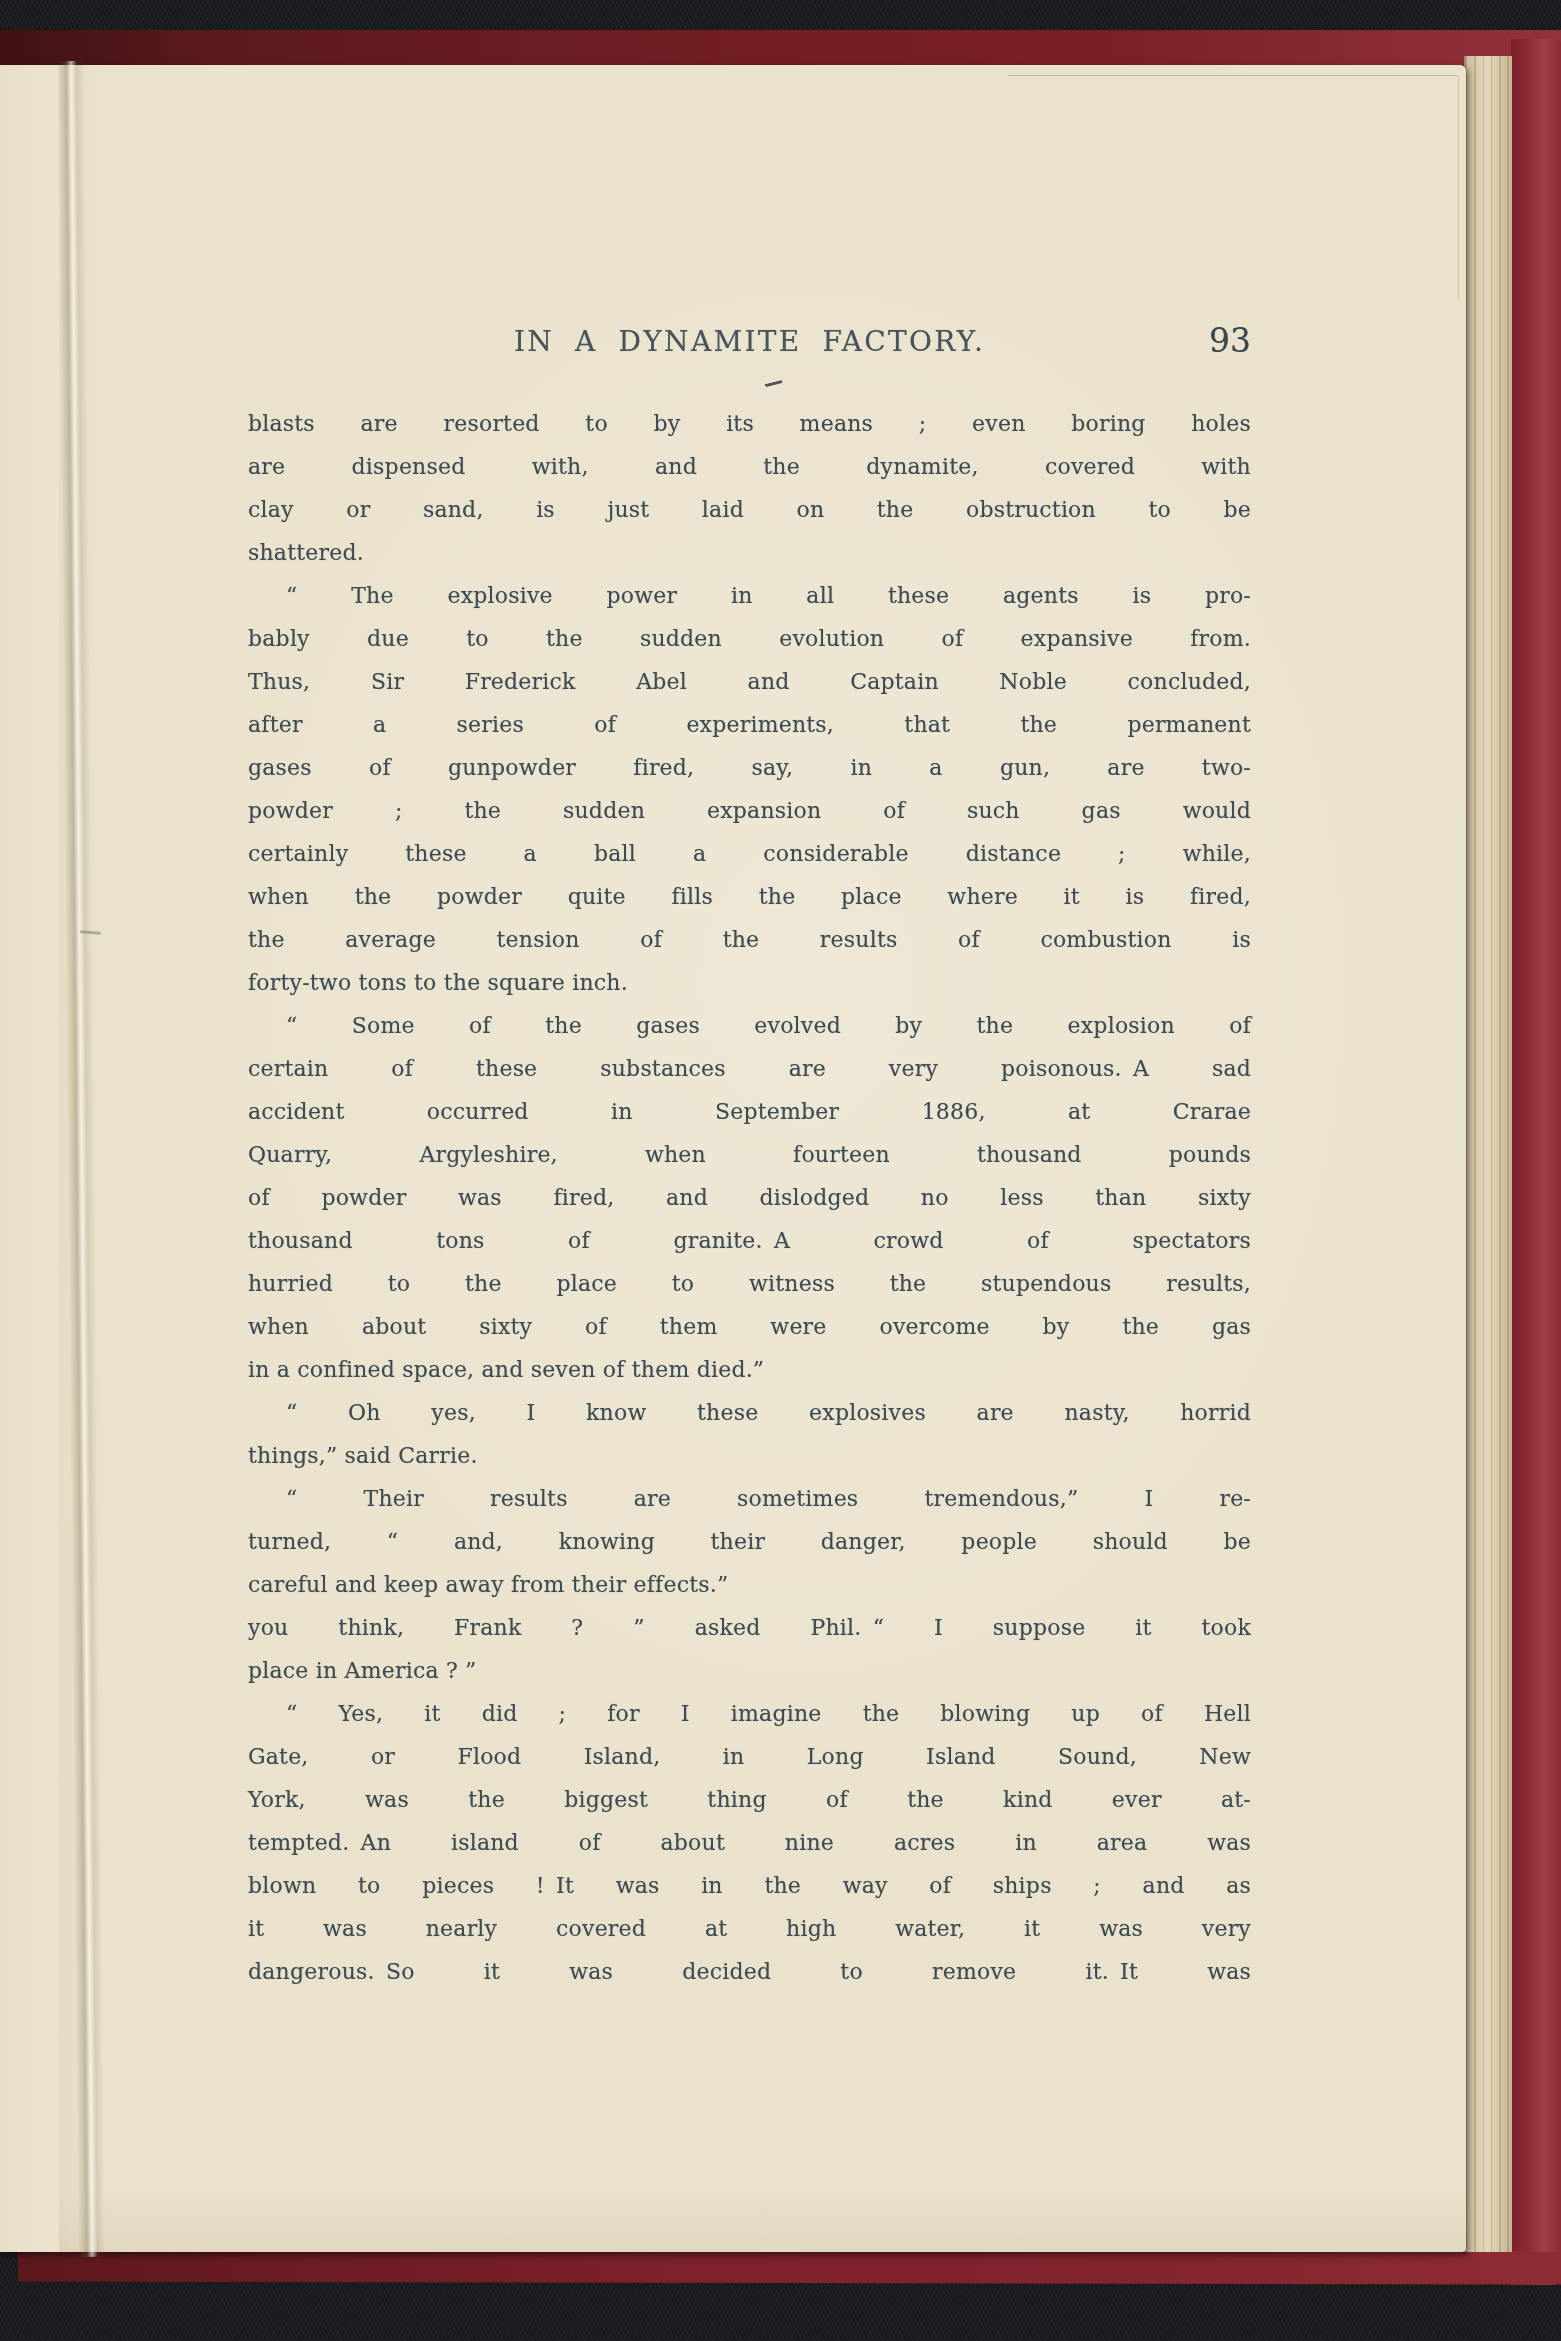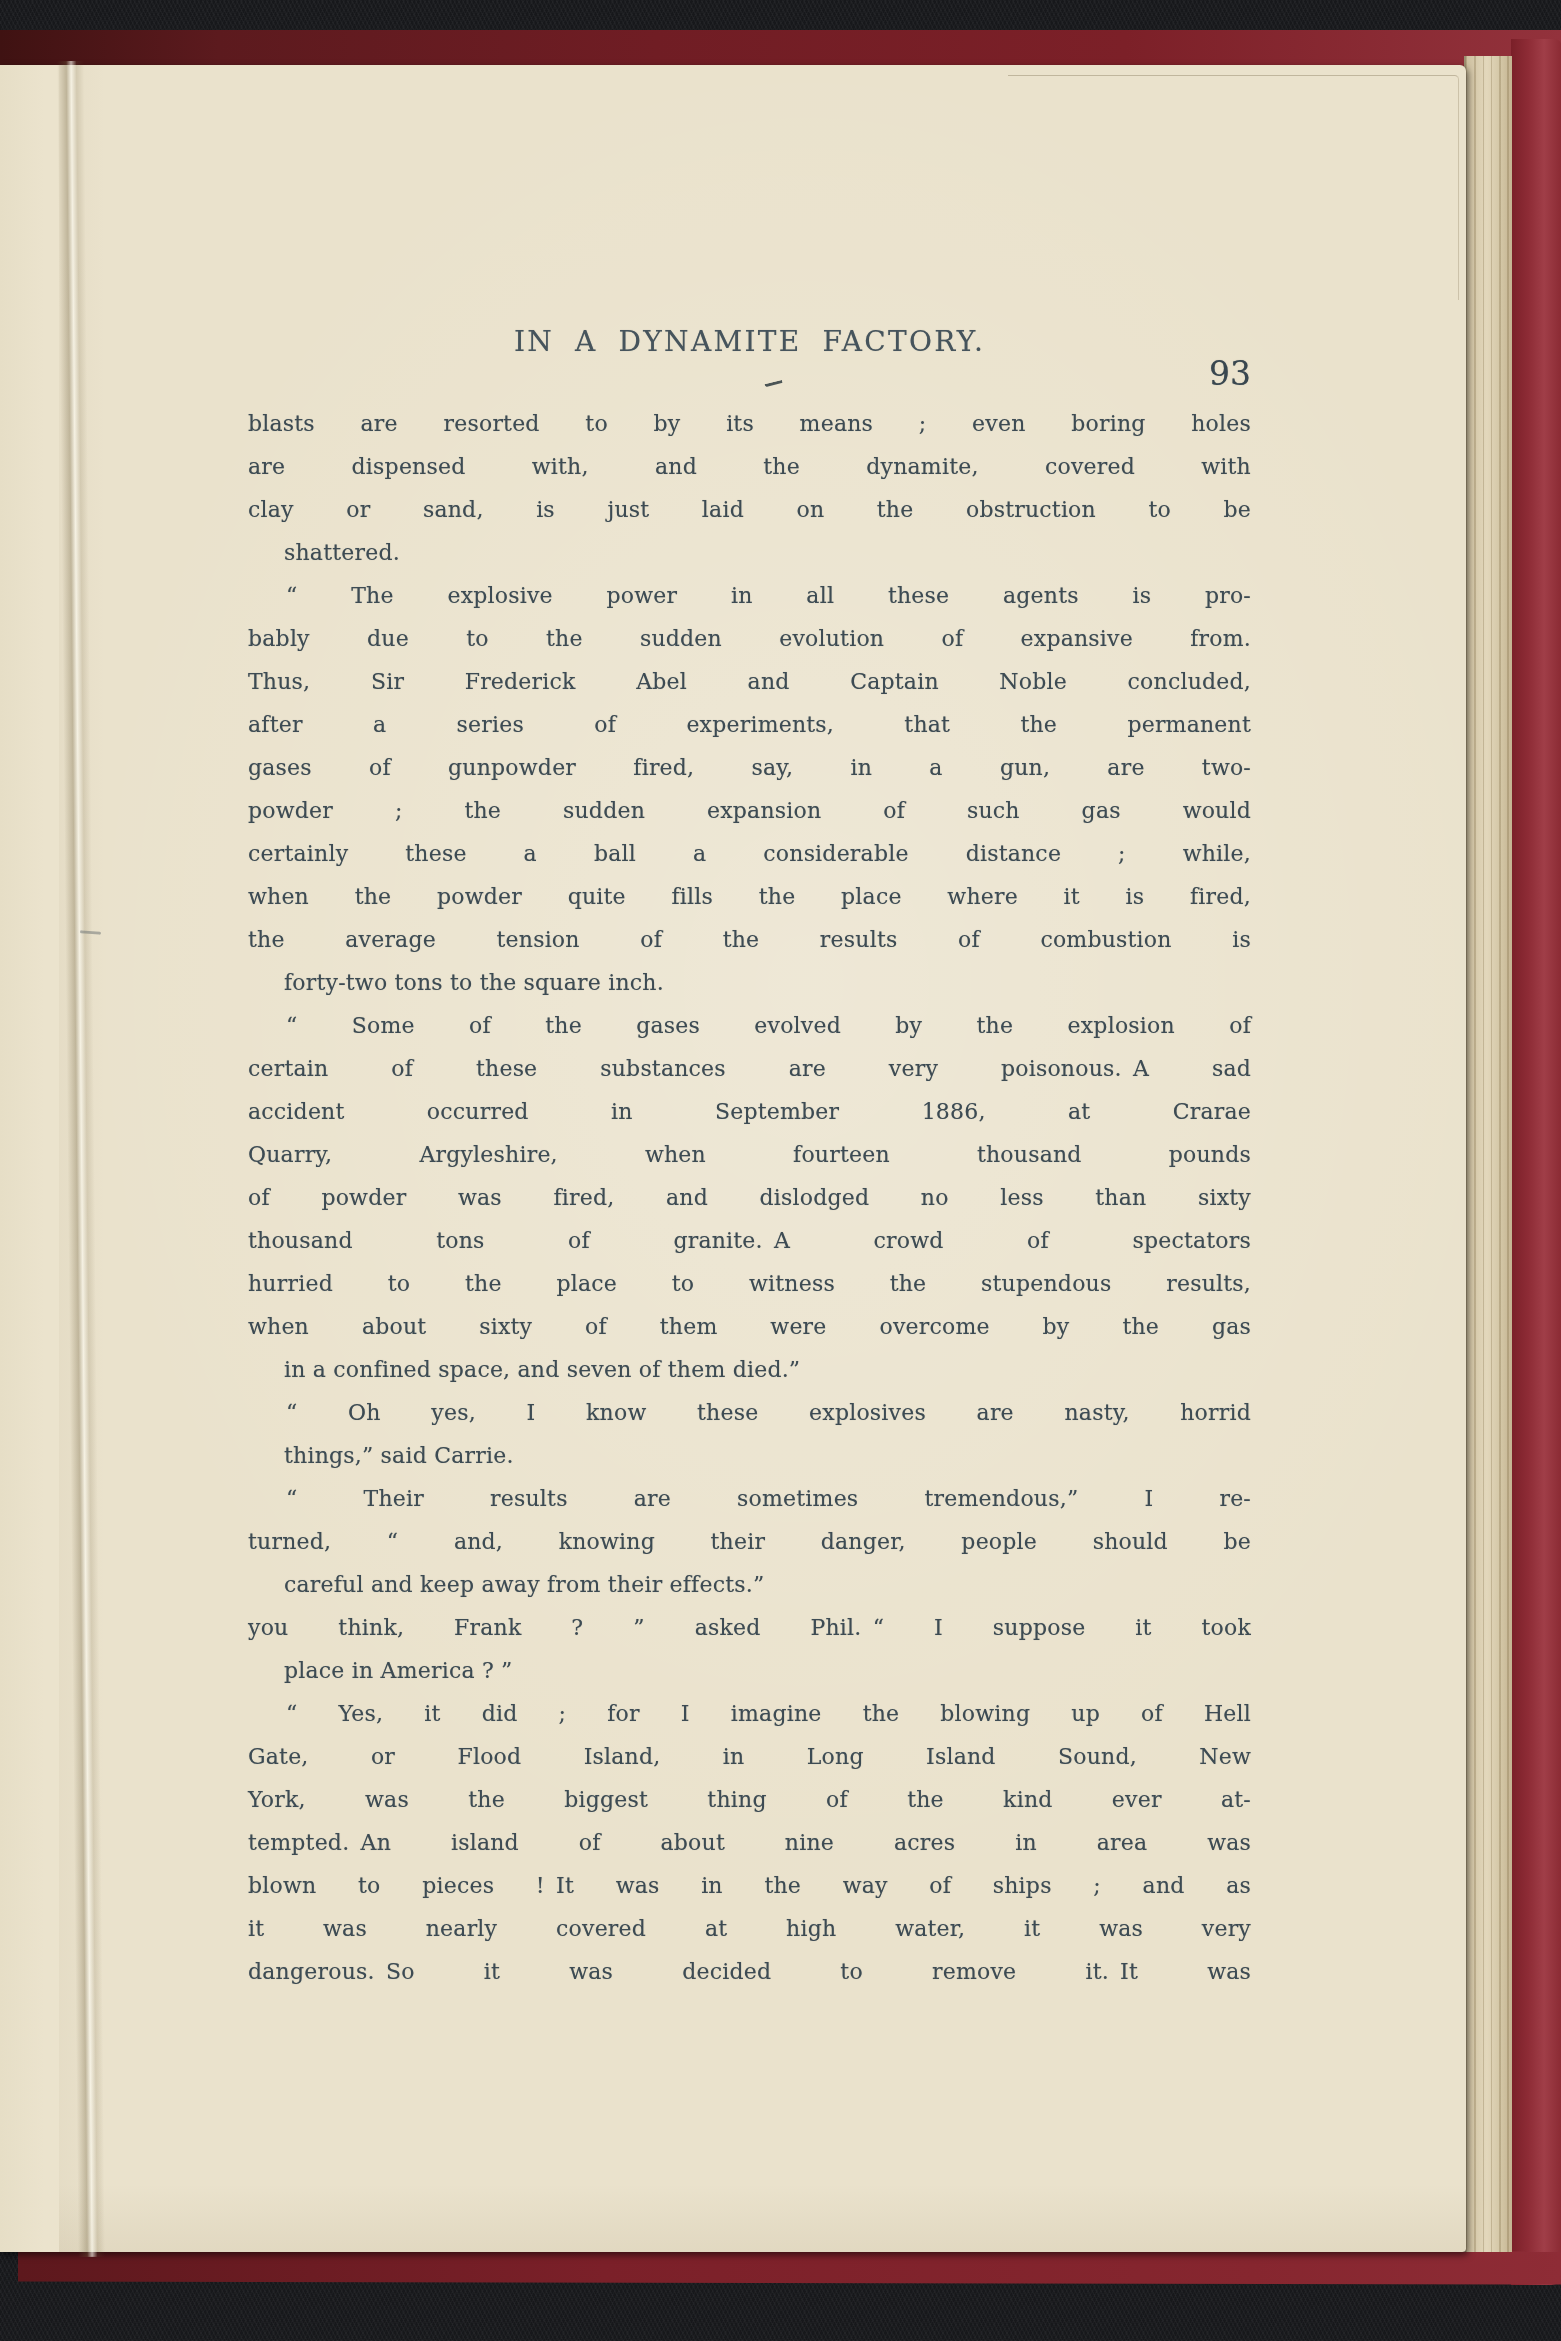--- a/index.html
+++ b/index.html
@@ -94,21 +94,20 @@
     letter-spacing:2.3px;
     word-spacing:9.8px;
     color:#46545C;
     text-shadow:0 0 0.8px rgba(70,84,92,0.45);
   }
   .head-num{
     position:absolute; right:0; top:-4.5px;
     font-size:33px;
     color:#39474F;
     text-shadow:0 0 0.8px rgba(57,71,79,0.45);
-    margin-top:33px;
   }
 
   
   .printer-mark{
     position:absolute; left:765px; top:317px; width:18px; height:6.8px;
     border-top:3px solid #2F3B40;
     border-radius:0 0 0 100%;
     transform:rotate(-14deg);
     opacity:0.85;
   }
@@ -129,21 +128,20 @@
   }
   .line{
     line-height:43px;
     text-align:justify;
     text-align-last:justify;
     -moz-text-align-last:justify;
     white-space:normal;
   }
   .line.last{
     text-align-last:left;
-    margin-left:36px;
     -moz-text-align-last:left;
   }
   .line.indent{ text-indent:38px; }
 </style>
 </head>
 <body>
 
 <div class="cover-top"></div>
 <div class="cover-right"></div>
 <div class="cover-bottom"></div>

